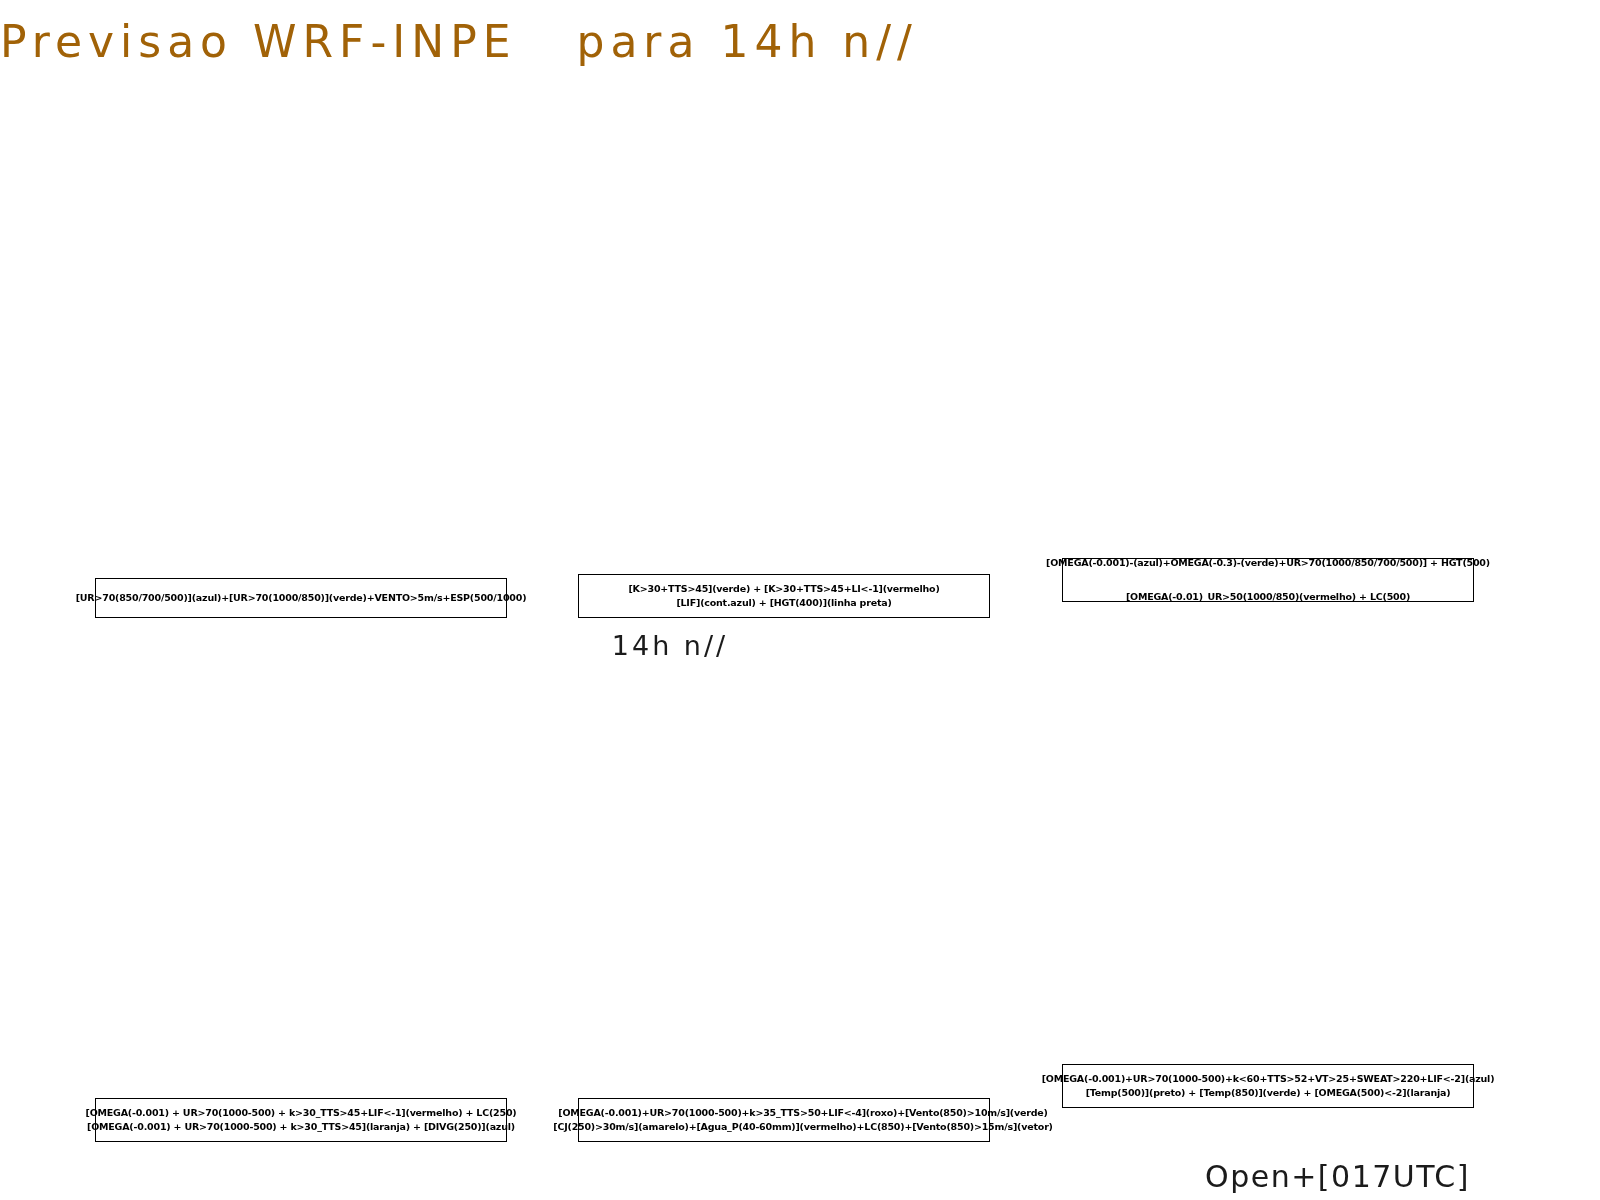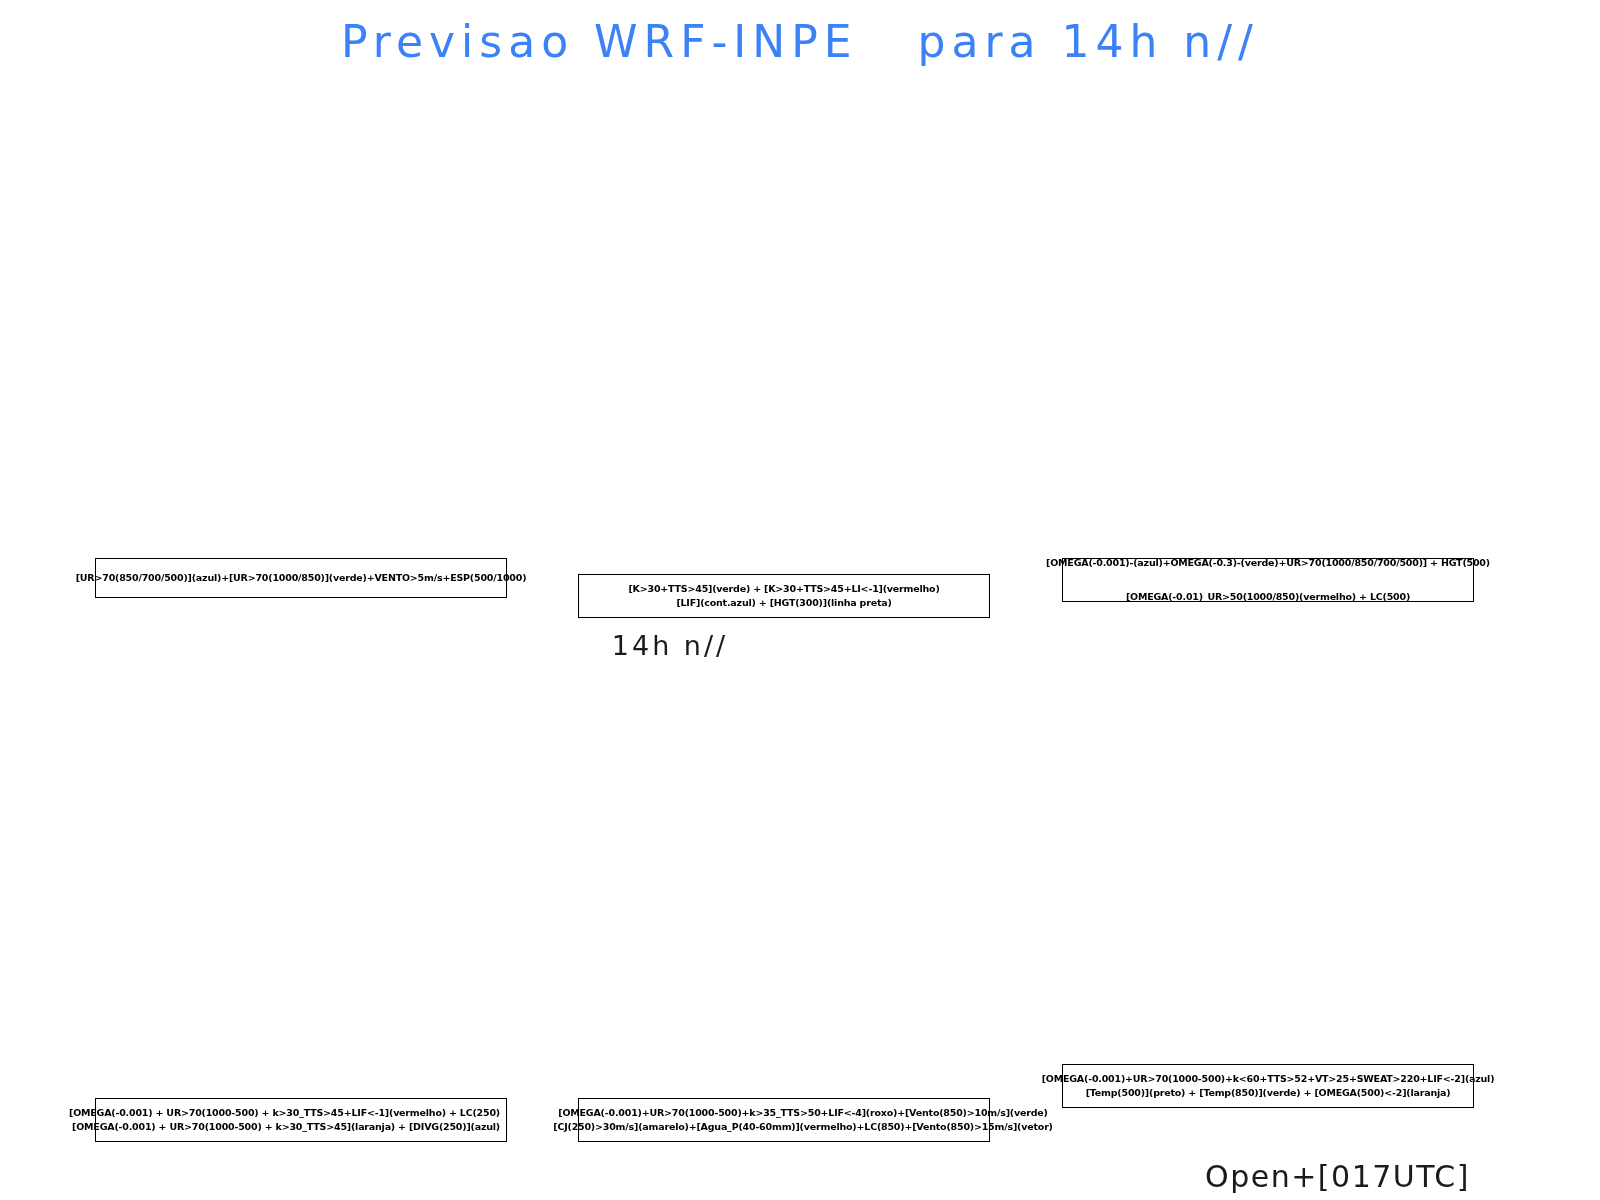--- a/index.html
+++ b/index.html
@@ -15,26 +15,25 @@
     color: #1a1a1a;
     overflow: hidden;
   }
 
   
   .main-title {
     position: absolute;
     top: 16px;
     left: 0;
     width: 1600px;
-    text-align: center;
     font-family: "DejaVu Sans", sans-serif;
     font-size: 44px;
     font-weight: 400;
     letter-spacing: 6px;
-    color: #3b82f6;
+    color: #a16207;
     white-space: pre;
   }
 
   
   .mid-title {
     position: absolute;
     top: 630px;
     left: 0;
     width: 1340px;
     text-align: center;
@@ -63,26 +62,26 @@
     letter-spacing: -0.2px;
     color: #000000;
     white-space: nowrap;
   }
   .legend-box .line {
     display: block;
     text-align: center;
   }
 
   
-  #legend-r1c1 { left: 95px;   top: 558px; width: 412px; height: 40px; }
+  #legend-r1c1 { left: 95px;   top: 578px; width: 412px; height: 40px; }
   #legend-r1c2 { left: 578px;  top: 574px; width: 412px; height: 44px; }
   #legend-r1c3 { left: 1062px; top: 558px; width: 412px; height: 44px; gap: 20px; }
 
   
-  #legend-r2c1 { left: 95px;   top: 1098px; width: 412px; height: 44px; align-items: flex-end; }
+  #legend-r2c1 { left: 95px;   top: 1098px; width: 412px; height: 44px; }
   #legend-r2c2 { left: 578px;  top: 1098px; width: 412px; height: 44px; padding-left: 44px; }
   #legend-r2c3 { left: 1062px; top: 1064px; width: 412px; height: 44px; }
 
   
   .footer-label {
     position: absolute;
     right: 130px;
     bottom: 6px;
     font-size: 30px;
     font-family: "DejaVu Sans", sans-serif;
@@ -111,21 +110,21 @@
 <div class="map-panel" id="map-r1c1"></div>
 <div class="map-panel" id="map-r1c2"></div>
 <div class="map-panel" id="map-r1c3"></div>
 
 <div class="legend-box" id="legend-r1c1">
   <span class="line">[UR&gt;70(850/700/500)](azul)+[UR&gt;70(1000/850)](verde)+VENTO&gt;5m/s+ESP(500/1000)</span>
 </div>
 
 <div class="legend-box" id="legend-r1c2">
   <span class="line">[K&gt;30+TTS&gt;45](verde)  +  [K&gt;30+TTS&gt;45+LI&lt;-1](vermelho)</span>
-  <span class="line">[LIF](cont.azul)  +  [HGT(300)](linha preta)</span>
+  <span class="line">[LIF](cont.azul)  +  [HGT(400)](linha preta)</span>
 </div>
 
 <div class="legend-box" id="legend-r1c3">
   <span class="line">[OMEGA(-0.001)-(azul)+OMEGA(-0.3)-(verde)+UR&gt;70(1000/850/700/500)]  +  HGT(500)</span>
   <span class="line">[OMEGA(-0.01)_UR&gt;50(1000/850)(vermelho)  +  LC(500)</span>
 </div>
 
 <div class="mid-title">14h n//</div>
 
 <div class="map-panel" id="map-r2c1"></div>

